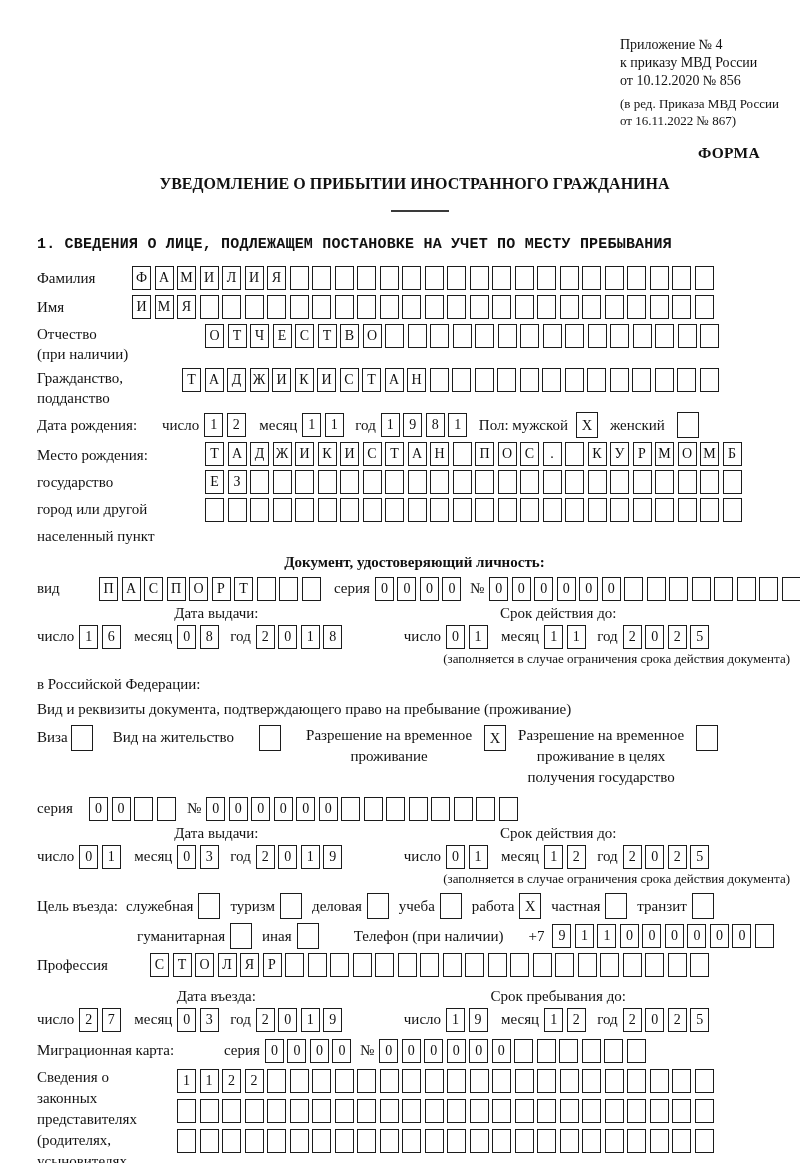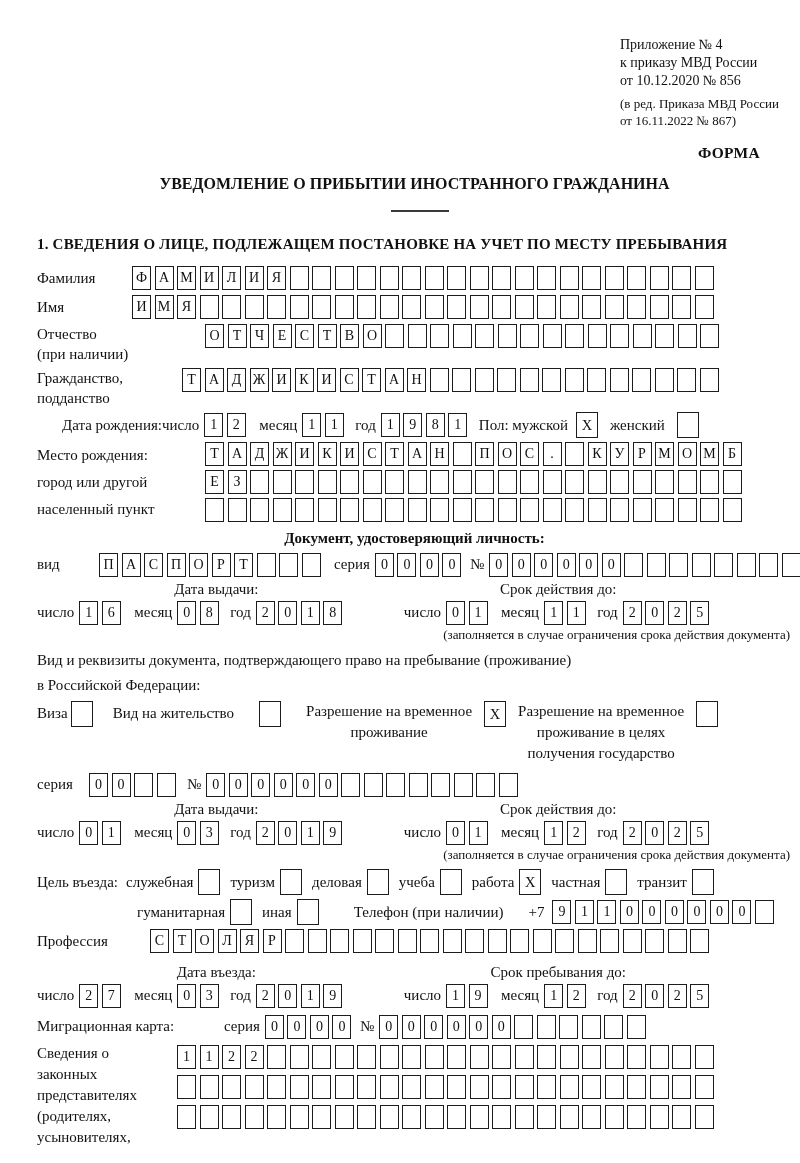--- a/index.html
+++ b/index.html
@@ -6,21 +6,21 @@
   body{width:800px;height:1163px;overflow:hidden;color:#111;
        font-family:"Liberation Serif","DejaVu Serif",serif;}
   .page{box-sizing:border-box;width:800px;height:1163px;padding:36px 8px 0 37px;background:#fff;}
 
   
   .appendix{margin-left:583px;font-size:14px;line-height:18px;}
   .appendix .edition{margin-top:5px;font-size:13px;line-height:17px;}
   .forma{font-weight:bold;text-align:right;padding-right:32px;margin-top:15px;font-size:15.5px;letter-spacing:.3px;}
   .title{text-align:center;font-weight:bold;font-size:16px;margin-top:10px;line-height:23px;}
   .blank{display:inline-block;width:58px;border-bottom:2px solid #3a3a3a;margin-left:10px;height:13px;}
-  .s1{font-weight:bold;font-size:15px;margin-top:18px;margin-bottom:13px;letter-spacing:.2px;}
+  .s1{font-weight:bold;font-size:15px;margin-top:18px;margin-bottom:13px;letter-spacing:.2px;font-family:Liberation Mono, monospace;}
 
   
   .row{display:flex;align-items:flex-start;margin-bottom:4px;}
   .lbl{font-size:15px;line-height:25px;flex:0 0 auto;white-space:nowrap;}
   .lblblock{font-size:15px;line-height:20px;flex:0 0 auto;}
   .bxr{display:inline-flex;flex-wrap:nowrap;flex:0 0 auto;}
   .bx{display:inline-flex;justify-content:center;align-items:center;box-sizing:content-box;
       width:17px;height:22px;border:1.5px solid #1c1c1c;margin-right:3.5px;font-size:14px;background:#fff;flex:0 0 auto;}
   .cb{display:inline-flex;justify-content:center;align-items:center;box-sizing:content-box;
       width:20px;height:24px;border:1.5px solid #1c1c1c;font-size:14.5px;flex:0 0 auto;background:#fff;}
@@ -194,21 +194,21 @@
         <span class="bx"></span>
         <span class="bx"></span>
         <span class="bx"></span>
         <span class="bx"></span>
         <span class="bx"></span>
         <span class="bx"></span>
         <span class="bx"></span>
       </span>
   </div>
 
-  <div class="row" style="align-items:center;margin-top:4px;text-align:right;">
+  <div class="row" style="align-items:center;margin-top:4px;">
     <span class="lbl" style="width:125px">Дата рождения:</span>
     <span class="lbl dl">число</span>
     <span class="bxr mr10">
         <span class="bx">1</span>
         <span class="bx">2</span>
       </span>
     <span class="lbl dl">месяц</span>
     <span class="bxr mr8">
         <span class="bx">1</span>
         <span class="bx">1</span>
@@ -222,20 +222,21 @@
       </span>
     <span class="lbl">Пол: мужской</span>
     <span class="cb ml8">X</span>
     <span class="lbl ml12">женский</span>
     <span class="cb ml12"></span>
   </div>
 
   <div class="row" style="margin-top:2px;">
     <div class="lblblock w170" style="line-height:27px">
       <div>Место рождения:</div>
+      <div>государство</div>
       <div>город или другой</div>
       <div>населенный пункт</div>
     </div>
     <div class="bxcol">
       <div class="bxr">
           <span class="bx">Т</span>
           <span class="bx">А</span>
           <span class="bx">Д</span>
           <span class="bx">Ж</span>
           <span class="bx">И</span>
@@ -397,22 +398,22 @@
             <span class="bx">2</span>
             <span class="bx">0</span>
             <span class="bx">2</span>
             <span class="bx">5</span>
           </span>
       </div>
     </div>
   </div>
   <div class="noterow">(заполняется в случае ограничения срока действия документа)</div>
 
+  <div class="intro">в Российской Федерации:</div>
   <div class="intro">Вид и реквизиты документа, подтверждающего право на пребывание (проживание)</div>
-  <div class="intro">в Российской Федерации:</div>
 
   <div class="row visa-row">
     <span class="lbl">Виза</span>
     <span class="cb" style="margin-left:3px"></span>
     <span class="lbl ml20">Вид на жительство</span>
     <span class="cb ml25"></span>
     <div class="opt-pair ml25">
       <div class="optxt">
         <div>Разрешение на временное</div>
         <div>проживание</div>

